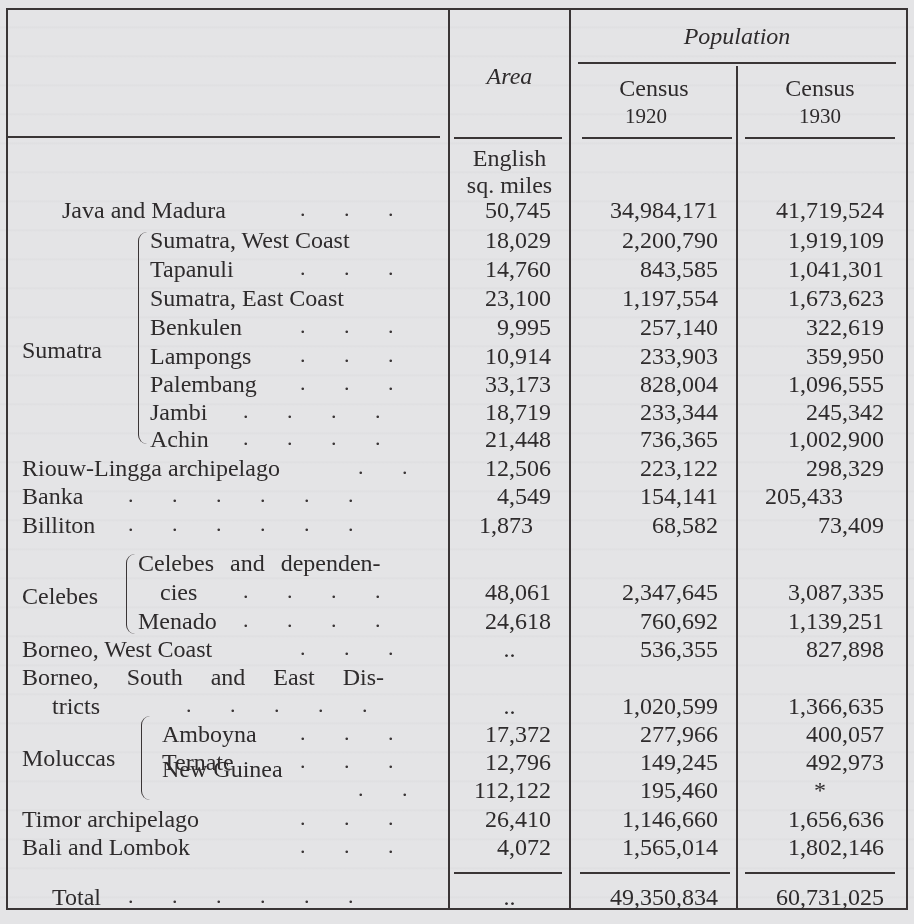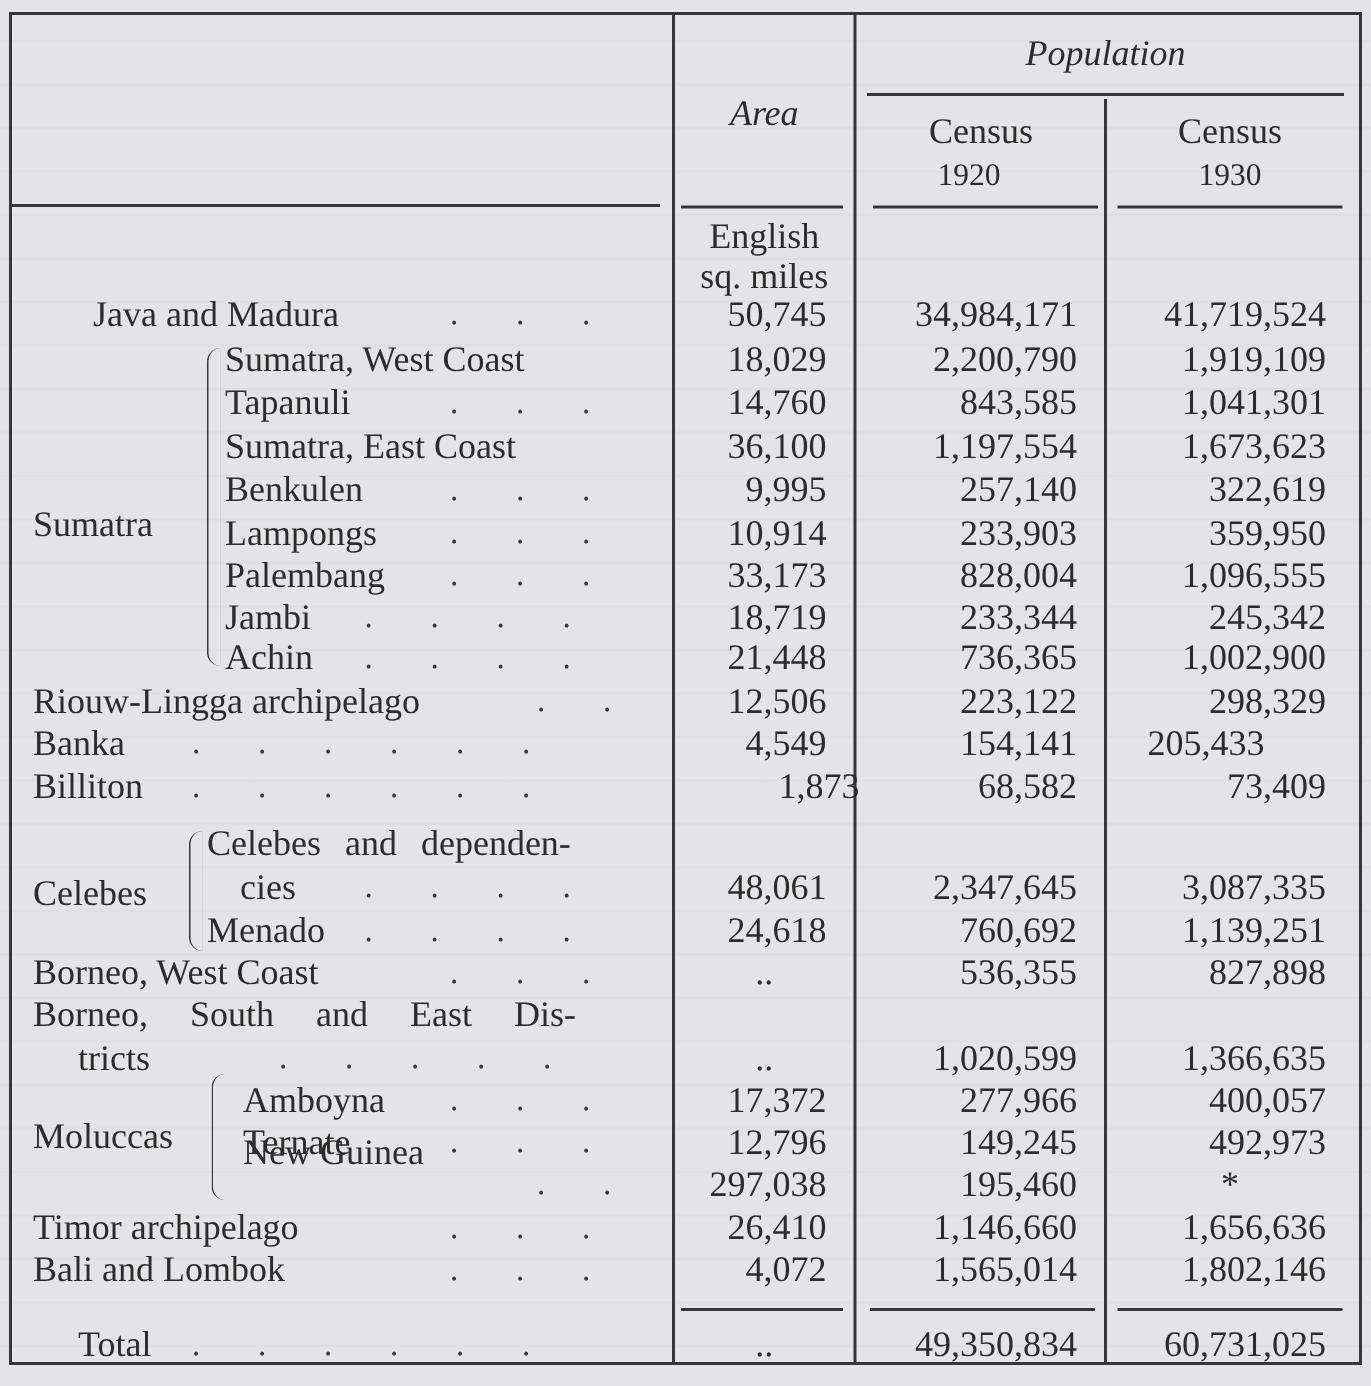--- a/index.html
+++ b/index.html
@@ -123,21 +123,21 @@
   <div id="num-cells">
       <div class="txt num" style="top: 196px; width: 160px; left: 391px;">50,745</div>
       <div class="txt num" style="top: 196px; width: 160px; left: 558px;">34,984,171</div>
       <div class="txt num" style="top: 196px; width: 160px; left: 724px;">41,719,524</div>
       <div class="txt num" style="top: 226px; width: 160px; left: 391px;">18,029</div>
       <div class="txt num" style="top: 226px; width: 160px; left: 558px;">2,200,790</div>
       <div class="txt num" style="top: 226px; width: 160px; left: 724px;">1,919,109</div>
       <div class="txt num" style="top: 255px; width: 160px; left: 391px;">14,760</div>
       <div class="txt num" style="top: 255px; width: 160px; left: 558px;">843,585</div>
       <div class="txt num" style="top: 255px; width: 160px; left: 724px;">1,041,301</div>
-      <div class="txt num" style="top: 284px; width: 160px; left: 391px;">36,100</div>
+      <div class="txt num" style="top: 284px; width: 160px; left: 391px;">23,100</div>
       <div class="txt num" style="top: 284px; width: 160px; left: 558px;">1,197,554</div>
       <div class="txt num" style="top: 284px; width: 160px; left: 724px;">1,673,623</div>
       <div class="txt num" style="top: 313px; width: 160px; left: 391px;">9,995</div>
       <div class="txt num" style="top: 313px; width: 160px; left: 558px;">257,140</div>
       <div class="txt num" style="top: 313px; width: 160px; left: 724px;">322,619</div>
       <div class="txt num" style="top: 342px; width: 160px; left: 391px;">10,914</div>
       <div class="txt num" style="top: 342px; width: 160px; left: 558px;">233,903</div>
       <div class="txt num" style="top: 342px; width: 160px; left: 724px;">359,950</div>
       <div class="txt num" style="top: 370px; width: 160px; left: 391px;">33,173</div>
       <div class="txt num" style="top: 370px; width: 160px; left: 558px;">828,004</div>
@@ -147,42 +147,42 @@
       <div class="txt num" style="top: 398px; width: 160px; left: 724px;">245,342</div>
       <div class="txt num" style="top: 425px; width: 160px; left: 391px;">21,448</div>
       <div class="txt num" style="top: 425px; width: 160px; left: 558px;">736,365</div>
       <div class="txt num" style="top: 425px; width: 160px; left: 724px;">1,002,900</div>
       <div class="txt num" style="top: 454px; width: 160px; left: 391px;">12,506</div>
       <div class="txt num" style="top: 454px; width: 160px; left: 558px;">223,122</div>
       <div class="txt num" style="top: 454px; width: 160px; left: 724px;">298,329</div>
       <div class="txt num" style="top: 482px; width: 160px; left: 391px;">4,549</div>
       <div class="txt num" style="top: 482px; width: 160px; left: 558px;">154,141</div>
       <div class="txt num" style="top: 482px; width: 160px; left: 724px; text-align: center;">205,433</div>
-      <div class="txt num" style="top: 511px; width: 160px; left: 413px; text-align: right;">1,873</div>
+      <div class="txt num" style="top: 511px; width: 160px; left: 373px; text-align: right;">1,873</div>
       <div class="txt num" style="top: 511px; width: 160px; left: 558px;">68,582</div>
       <div class="txt num" style="top: 511px; width: 160px; left: 724px;">73,409</div>
       <div class="txt num" style="top: 578px; width: 160px; left: 391px;">48,061</div>
       <div class="txt num" style="top: 578px; width: 160px; left: 558px;">2,347,645</div>
       <div class="txt num" style="top: 578px; width: 160px; left: 724px;">3,087,335</div>
       <div class="txt num" style="top: 607px; width: 160px; left: 391px;">24,618</div>
       <div class="txt num" style="top: 607px; width: 160px; left: 558px;">760,692</div>
       <div class="txt num" style="top: 607px; width: 160px; left: 724px;">1,139,251</div>
       <div class="txt num" style="top: 635px; width: 119px; left: 450px; text-align: center;">..</div>
       <div class="txt num" style="top: 635px; width: 160px; left: 558px;">536,355</div>
       <div class="txt num" style="top: 635px; width: 160px; left: 724px;">827,898</div>
       <div class="txt num" style="top: 692px; width: 119px; left: 450px; text-align: center;">..</div>
       <div class="txt num" style="top: 692px; width: 160px; left: 558px;">1,020,599</div>
       <div class="txt num" style="top: 692px; width: 160px; left: 724px;">1,366,635</div>
       <div class="txt num" style="top: 720px; width: 160px; left: 391px;">17,372</div>
       <div class="txt num" style="top: 720px; width: 160px; left: 558px;">277,966</div>
       <div class="txt num" style="top: 720px; width: 160px; left: 724px;">400,057</div>
       <div class="txt num" style="top: 748px; width: 160px; left: 391px;">12,796</div>
       <div class="txt num" style="top: 748px; width: 160px; left: 558px;">149,245</div>
       <div class="txt num" style="top: 748px; width: 160px; left: 724px;">492,973</div>
-      <div class="txt num" style="top: 776px; width: 160px; left: 391px;">297,038</div>
+      <div class="txt num" style="top: 776px; width: 160px; left: 391px;">112,122</div>
       <div class="txt num" style="top: 776px; width: 160px; left: 558px;">195,460</div>
       <div class="txt" style="top: 776px; left: 738px; width: 164px; text-align: center;">*</div>
       <div class="txt num" style="top: 805px; width: 160px; left: 391px;">26,410</div>
       <div class="txt num" style="top: 805px; width: 160px; left: 558px;">1,146,660</div>
       <div class="txt num" style="top: 805px; width: 160px; left: 724px;">1,656,636</div>
       <div class="txt num" style="top: 833px; width: 160px; left: 391px;">4,072</div>
       <div class="txt num" style="top: 833px; width: 160px; left: 558px;">1,565,014</div>
       <div class="txt num" style="top: 833px; width: 160px; left: 724px;">1,802,146</div>
       <div class="txt num" style="top: 883px; width: 119px; left: 450px; text-align: center;">..</div>
       <div class="txt num" style="top: 883px; width: 160px; left: 558px;">49,350,834</div>

